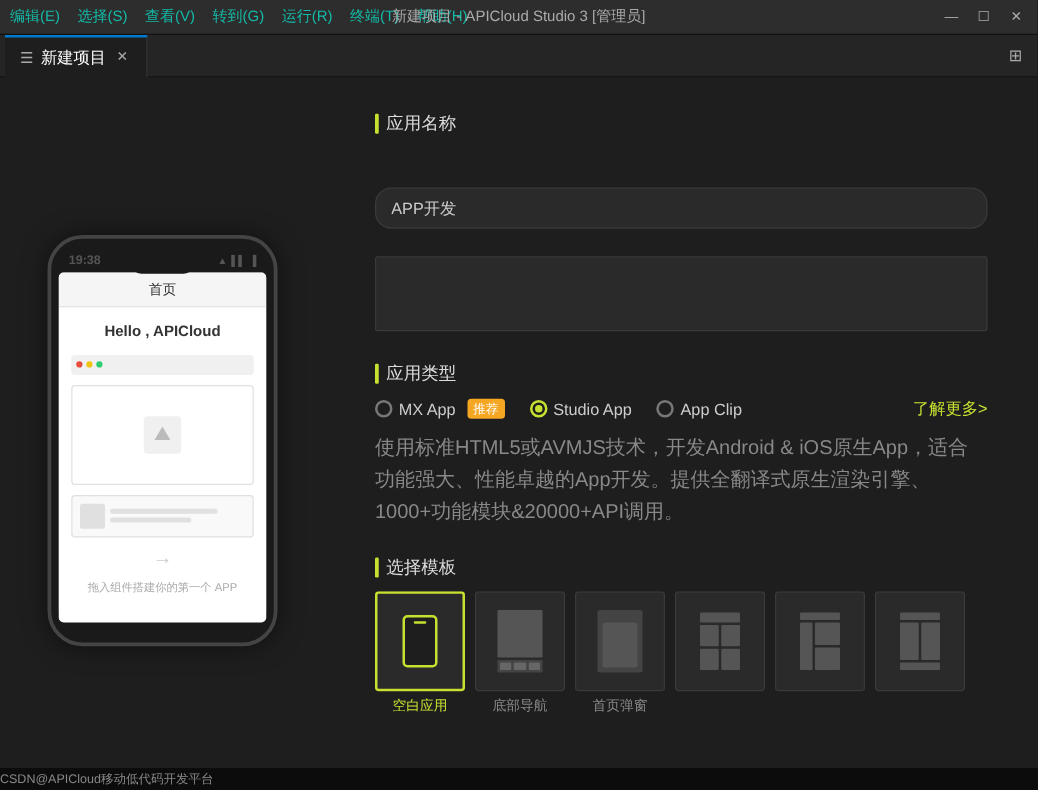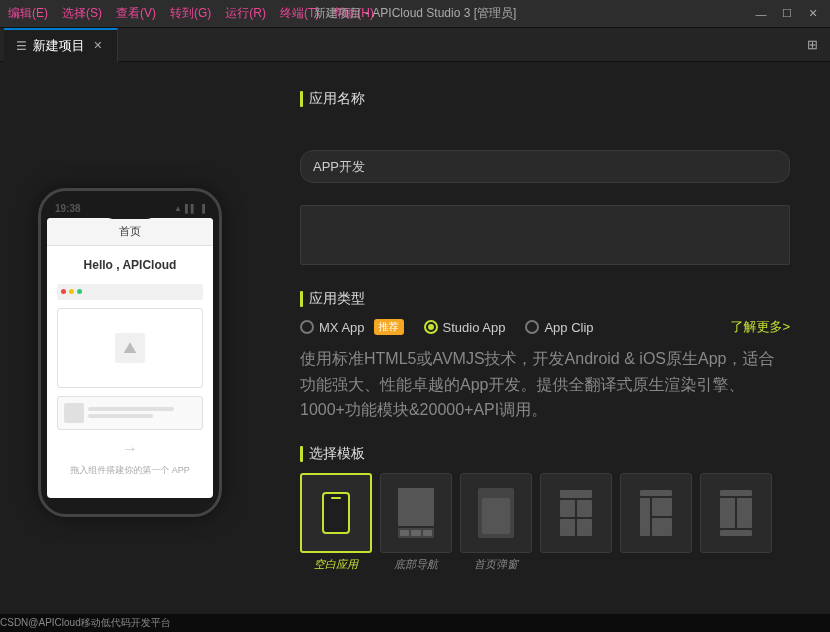--- a/index.html
+++ b/index.html
@@ -20,21 +20,21 @@
       display: flex;
       align-items: center;
       justify-content: space-between;
       padding: 0 8px;
       border-bottom: 1px solid #111;
     }
     .menu-bar {
       display: flex;
       gap: 14px;
       font-size: 12px;
-      color: #ec4899;
+      color: #14b8a6;
     }
     .menu-bar span { cursor: default; }
     .window-title {
       font-size: 12px;
       color: #aaa;
       position: absolute;
       left: 50%;
       transform: translateX(-50%);
     }
     .window-controls {
@@ -372,21 +372,20 @@
       line-height: 1.6;
       margin-top: 4px;
     }
 
     
     .template-grid {
       display: flex;
       gap: 8px;
       overflow-x: auto;
       padding-bottom: 4px;
-      font-style: italic;
     }
     .template-item {
       display: flex;
       flex-direction: column;
       align-items: center;
       gap: 4px;
       cursor: pointer;
       flex-shrink: 0;
     }
     .template-thumb {

